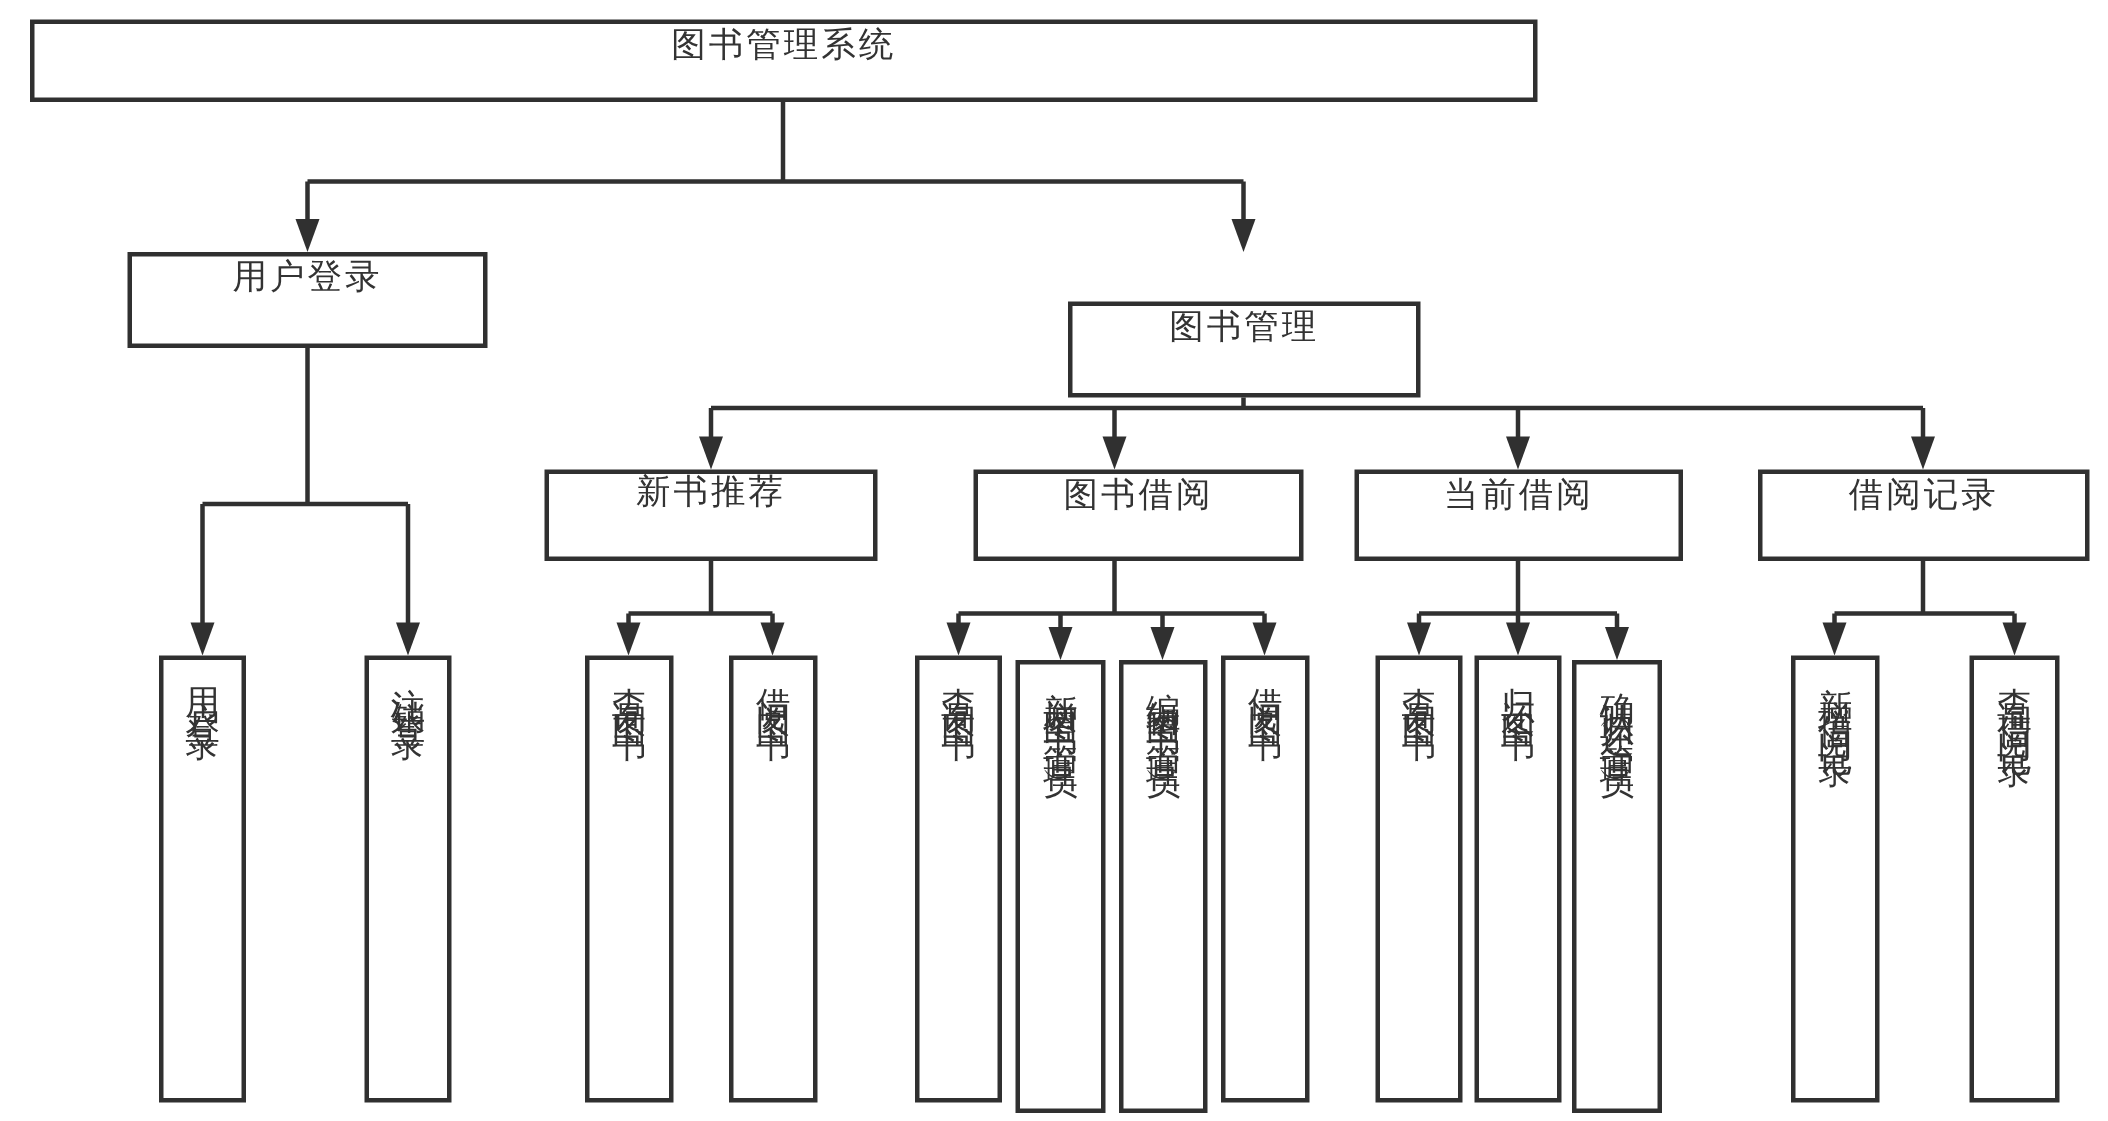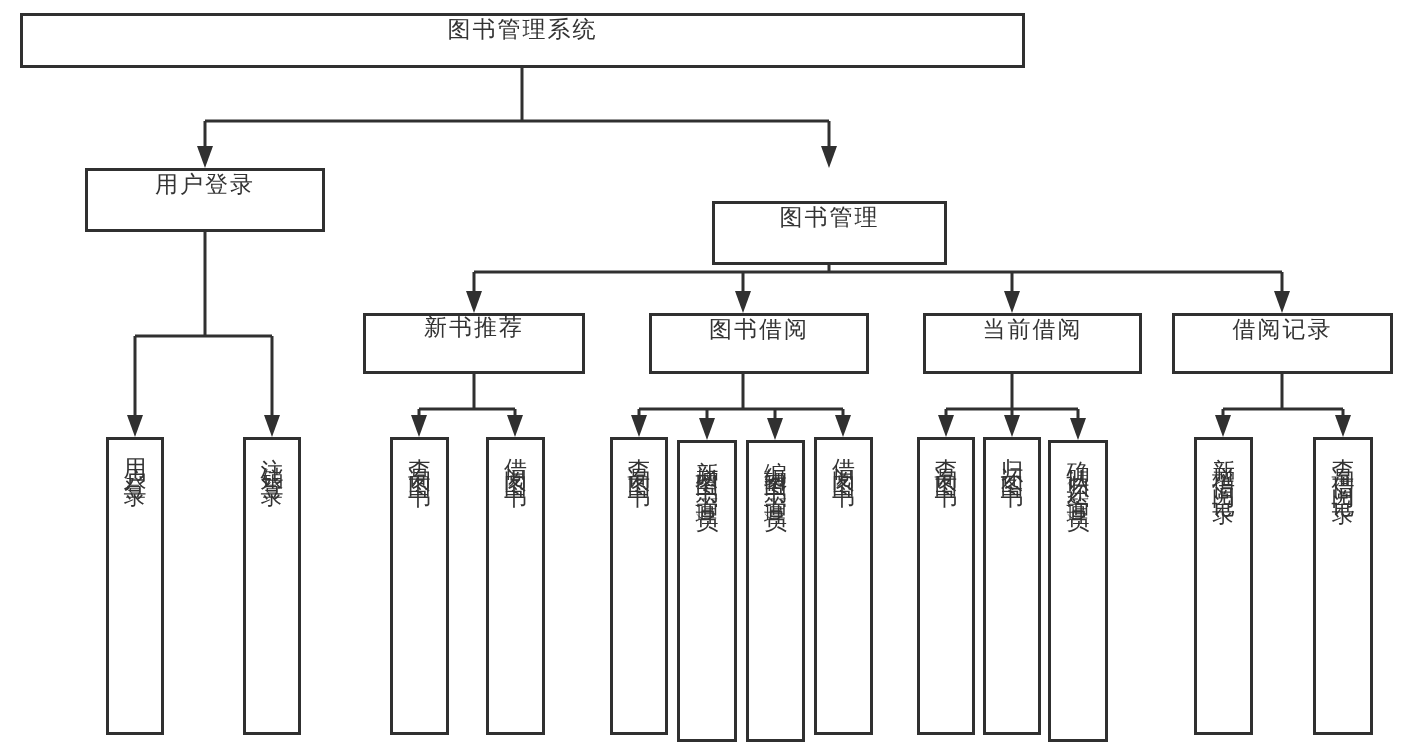--- a/index.html
+++ b/index.html
@@ -98,21 +98,21 @@
   <div class="node" style="left:712px;top:168px;width:235px;height:64px;margin-top:33px;">
     <span class="lbl">图书管理</span>
   </div>
 
   <div class="node" style="left:363px;top:313px;width:222px;height:61px;font-family:Liberation Mono, monospace;">
     <span class="lbl">新书推荐</span>
   </div>
   <div class="node" style="left:633px;top:313px;width:220px;height:61px;margin-left:16px;">
     <span class="lbl">图书借阅</span>
   </div>
-  <div class="node" style="left:903px;top:313px;width:219px;height:61px;margin-left:20px;">
+  <div class="node" style="left:903px;top:313px;width:219px;height:61px;">
     <span class="lbl">当前借阅</span>
   </div>
   <div class="node" style="left:1172px;top:313px;width:221px;height:61px;">
     <span class="lbl">借阅记录</span>
   </div>
 
   <div class="node" style="left:106px;top:437px;width:58px;height:298px;">
     <span class="vlbl">用户登录</span>
   </div>
   <div class="node" style="left:243px;top:437px;width:58px;height:298px;">

